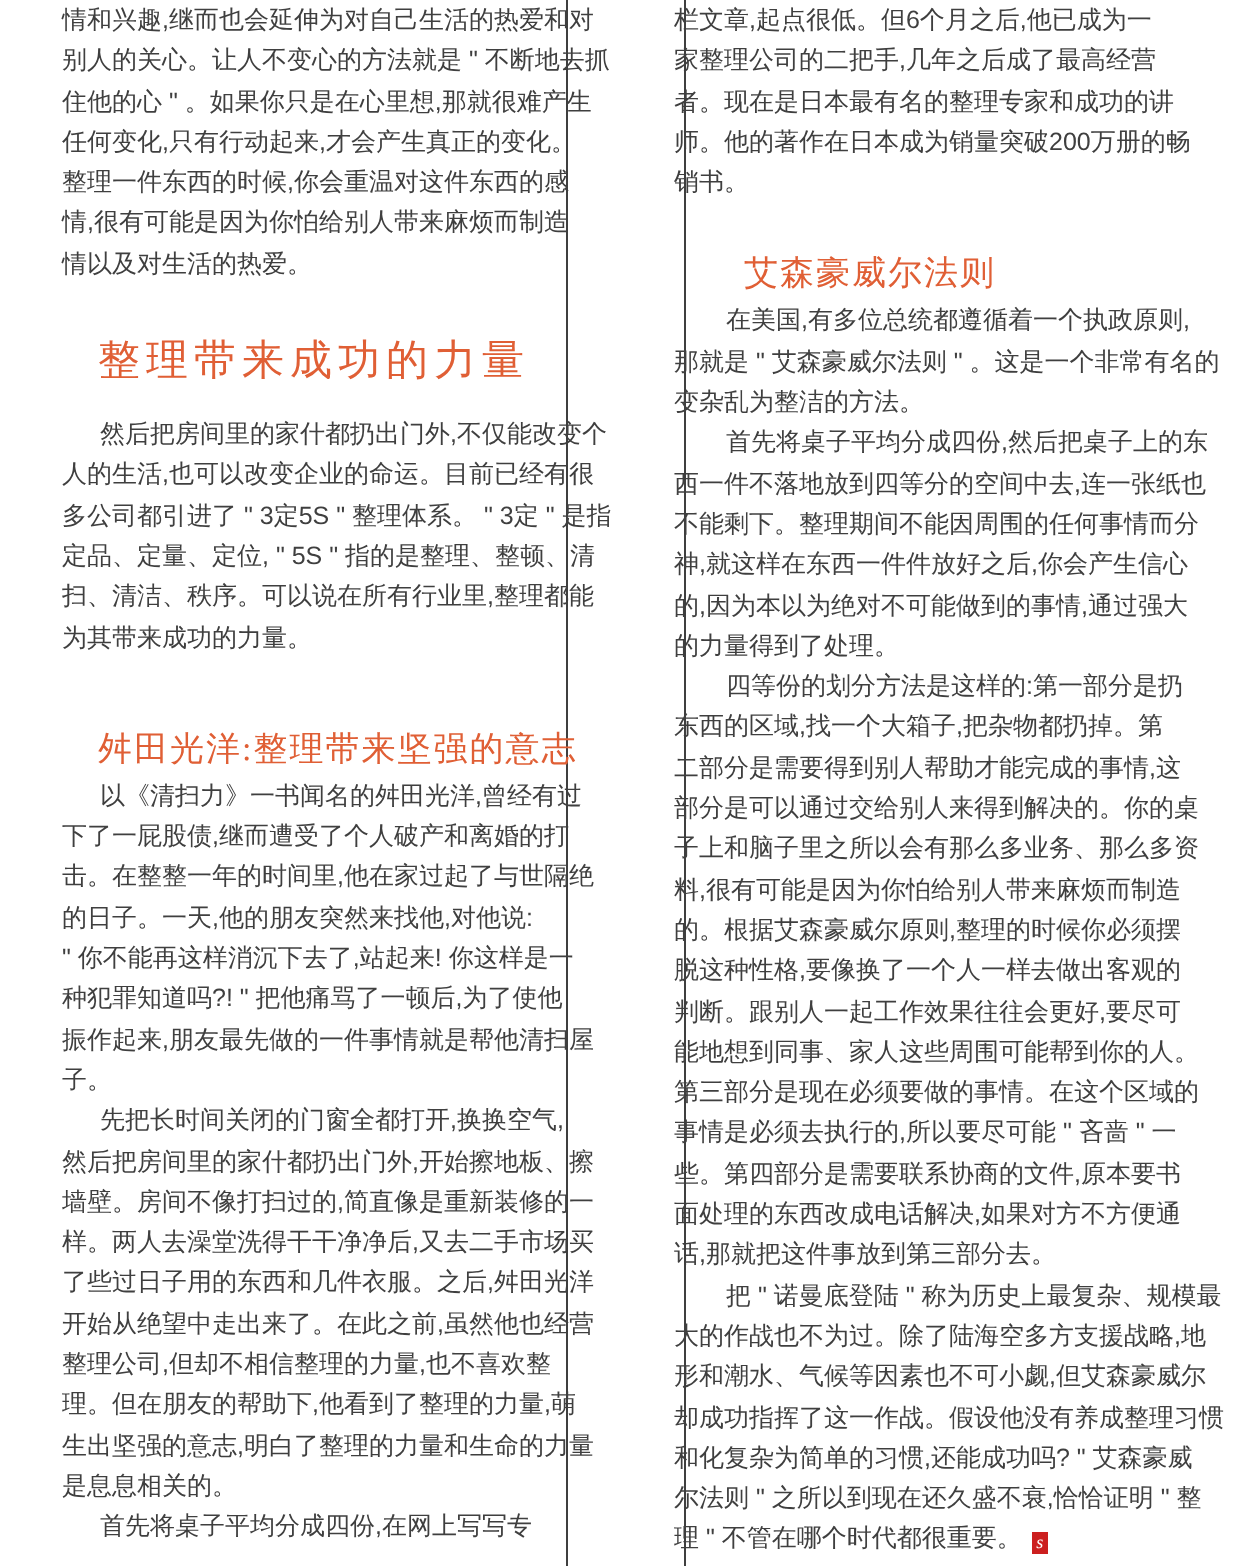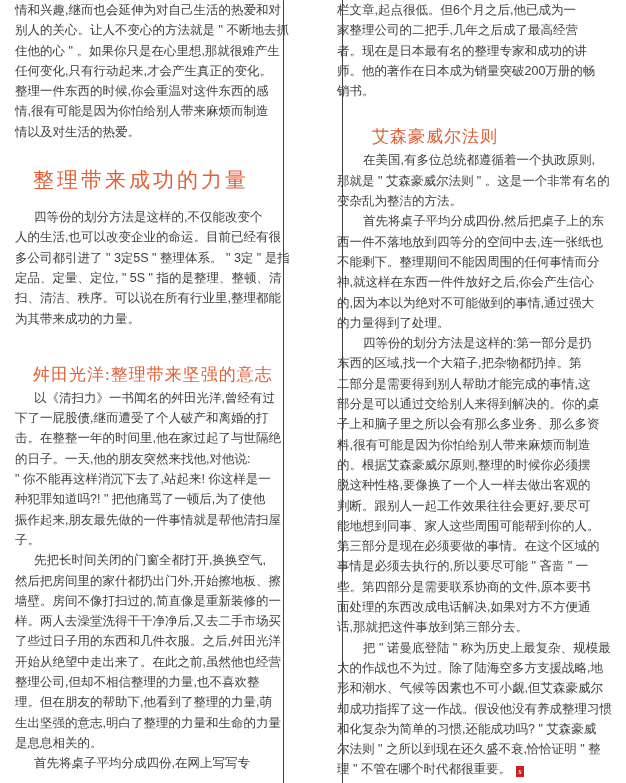--- a/index.html
+++ b/index.html
@@ -11,21 +11,21 @@
     font-family:"Liberation Sans",sans-serif;
     color:var(--body,#3f3f3f);
   }
   .vline{
     position:absolute;top:0;bottom:0;width:1px;
     background:var(--divider,#3f3f3f);
   }
   .vline-left{left:283px;}
   .vline-right{left:342px;}
   .col{position:absolute;top:0;}
-  .col0{left:15px;width:273px;}
+  .col0{left:31px;width:273px;}
   .col1{left:337px;width:267px;}
   .para{margin:0;}
   .line{
     font-size:12.5px;
     line-height:20.3px;
     white-space:nowrap;
     color:var(--body,#3f3f3f);
   }
   .col0 .line.first{text-indent:19px;}
   .col1 .line.first{text-indent:26px;}
@@ -72,21 +72,21 @@
         <div class="line">情和兴趣,继而也会延伸为对自己生活的热爱和对</div>
         <div class="line">别人的关心。让人不变心的方法就是 " 不断地去抓</div>
         <div class="line">住他的心 " 。如果你只是在心里想,那就很难产生</div>
         <div class="line">任何变化,只有行动起来,才会产生真正的变化。</div>
         <div class="line">整理一件东西的时候,你会重温对这件东西的感</div>
         <div class="line">情,很有可能是因为你怕给别人带来麻烦而制造</div>
         <div class="line">情以及对生活的热爱。</div>
       </div>
       <div class="h1">整理带来成功的力量</div>
       <div class="para">
-        <div class="line first">四等份的划分方法是这样的,不仅能改变个</div>
+        <div class="line first">然后把房间里的家什都扔出门外,不仅能改变个</div>
         <div class="line">人的生活,也可以改变企业的命运。目前已经有很</div>
         <div class="line">多公司都引进了 " 3定5S " 整理体系。 " 3定 " 是指</div>
         <div class="line">定品、定量、定位, " 5S " 指的是整理、整顿、清</div>
         <div class="line">扫、清洁、秩序。可以说在所有行业里,整理都能</div>
         <div class="line">为其带来成功的力量。</div>
       </div>
       <div class="h2">舛田光洋:整理带来坚强的意志</div>
       <div class="para">
         <div class="line first">以《清扫力》一书闻名的舛田光洋,曾经有过</div>
         <div class="line">下了一屁股债,继而遭受了个人破产和离婚的打</div>

